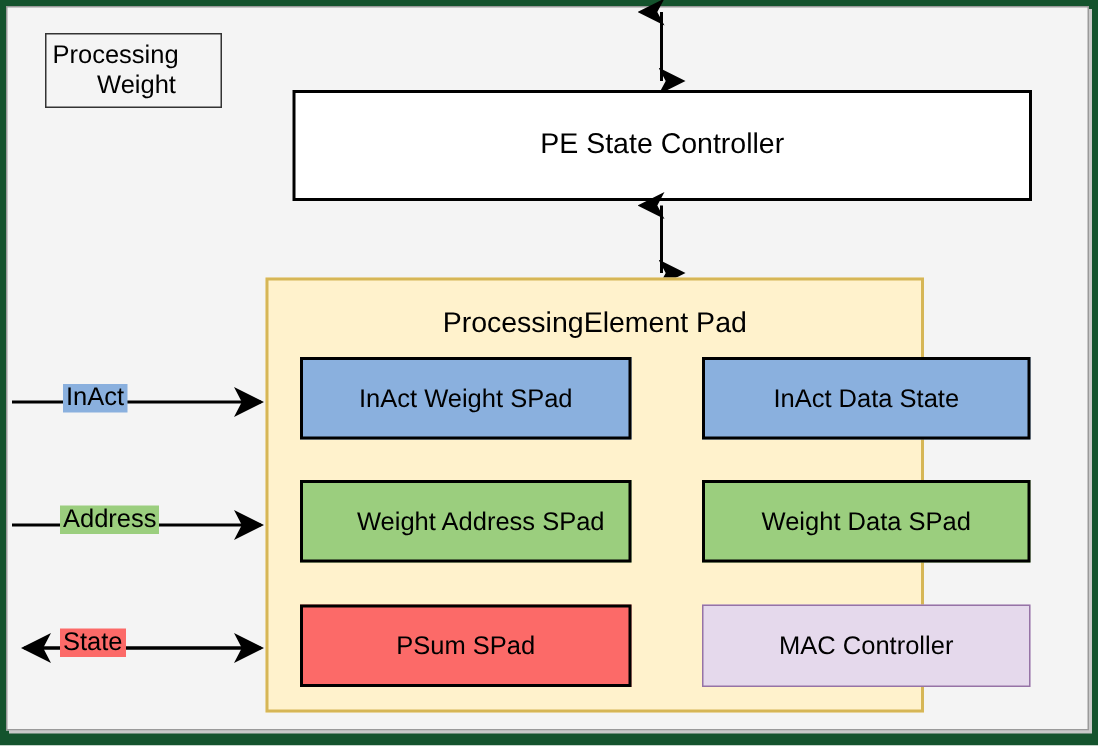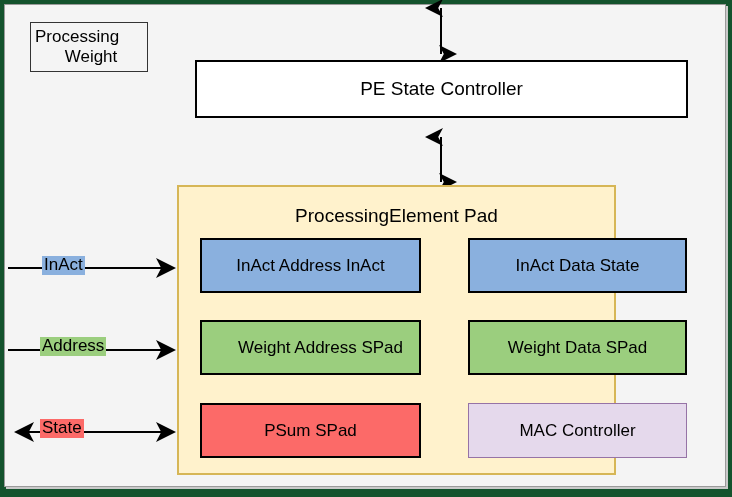--- a/index.html
+++ b/index.html
@@ -66,21 +66,21 @@
     font-size: 17px;
   }
   #pe-title-box .line1 { align-self: flex-start; }
   #pe-title-box .line2 { align-self: center; }
 
   
   #pe-state-controller {
     left: 195px;
     top: 60px;
     width: 493px;
-    height: 58px;
+    height: 74px;
     background: #ffffff;
     border: 2px solid #000000;
     font-size: 19px;
   }
 
   
   #pe-pad-panel {
     position: absolute;
     left: 177px;
     top: 185px;
@@ -178,21 +178,21 @@
     </defs>
     <line x1="16" y1="45" x2="16" y2="3" stroke="#000000" stroke-width="2" marker-end="url(#ah-up2)"></line>
     <line x1="16" y1="6" x2="16" y2="48" stroke="#000000" stroke-width="2" marker-end="url(#ah-dn2)"></line>
   </svg>
 
   <div id="pe-pad-panel">
     <div id="pe-pad-title">ProcessingElement Pad</div>
   </div>
 
   <div class="box spad blue" id="spad-inact-addr">
-    <span>InAct Address InAct</span>
+    <span>InAct Weight SPad</span>
   </div>
   <div class="box spad blue" id="spad-inact-data">
     <span>InAct Data State</span>
   </div>
   <div class="box spad green" id="spad-weight-addr">
     <span>Weight Address SPad</span>
   </div>
   <div class="box spad green" id="spad-weight-data">
     <span>Weight Data SPad</span>
   </div>

